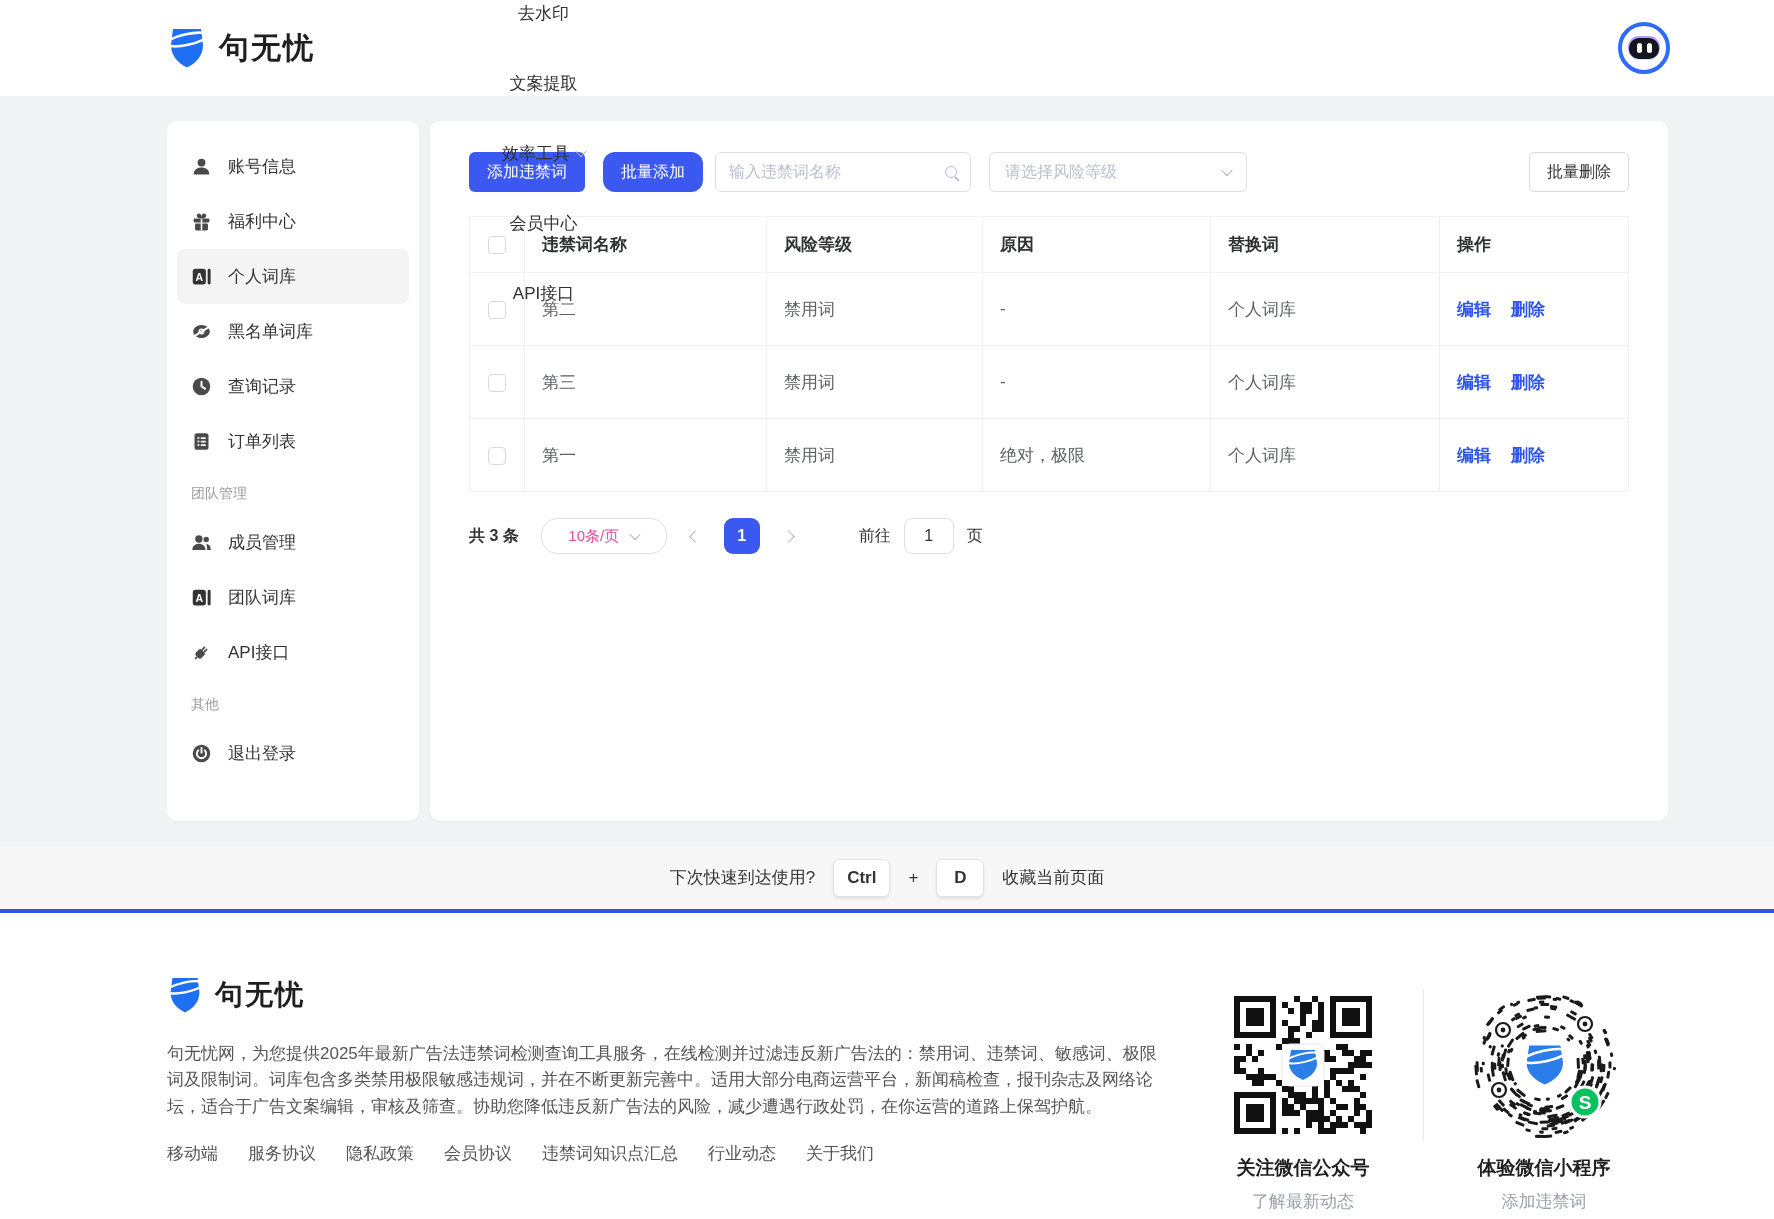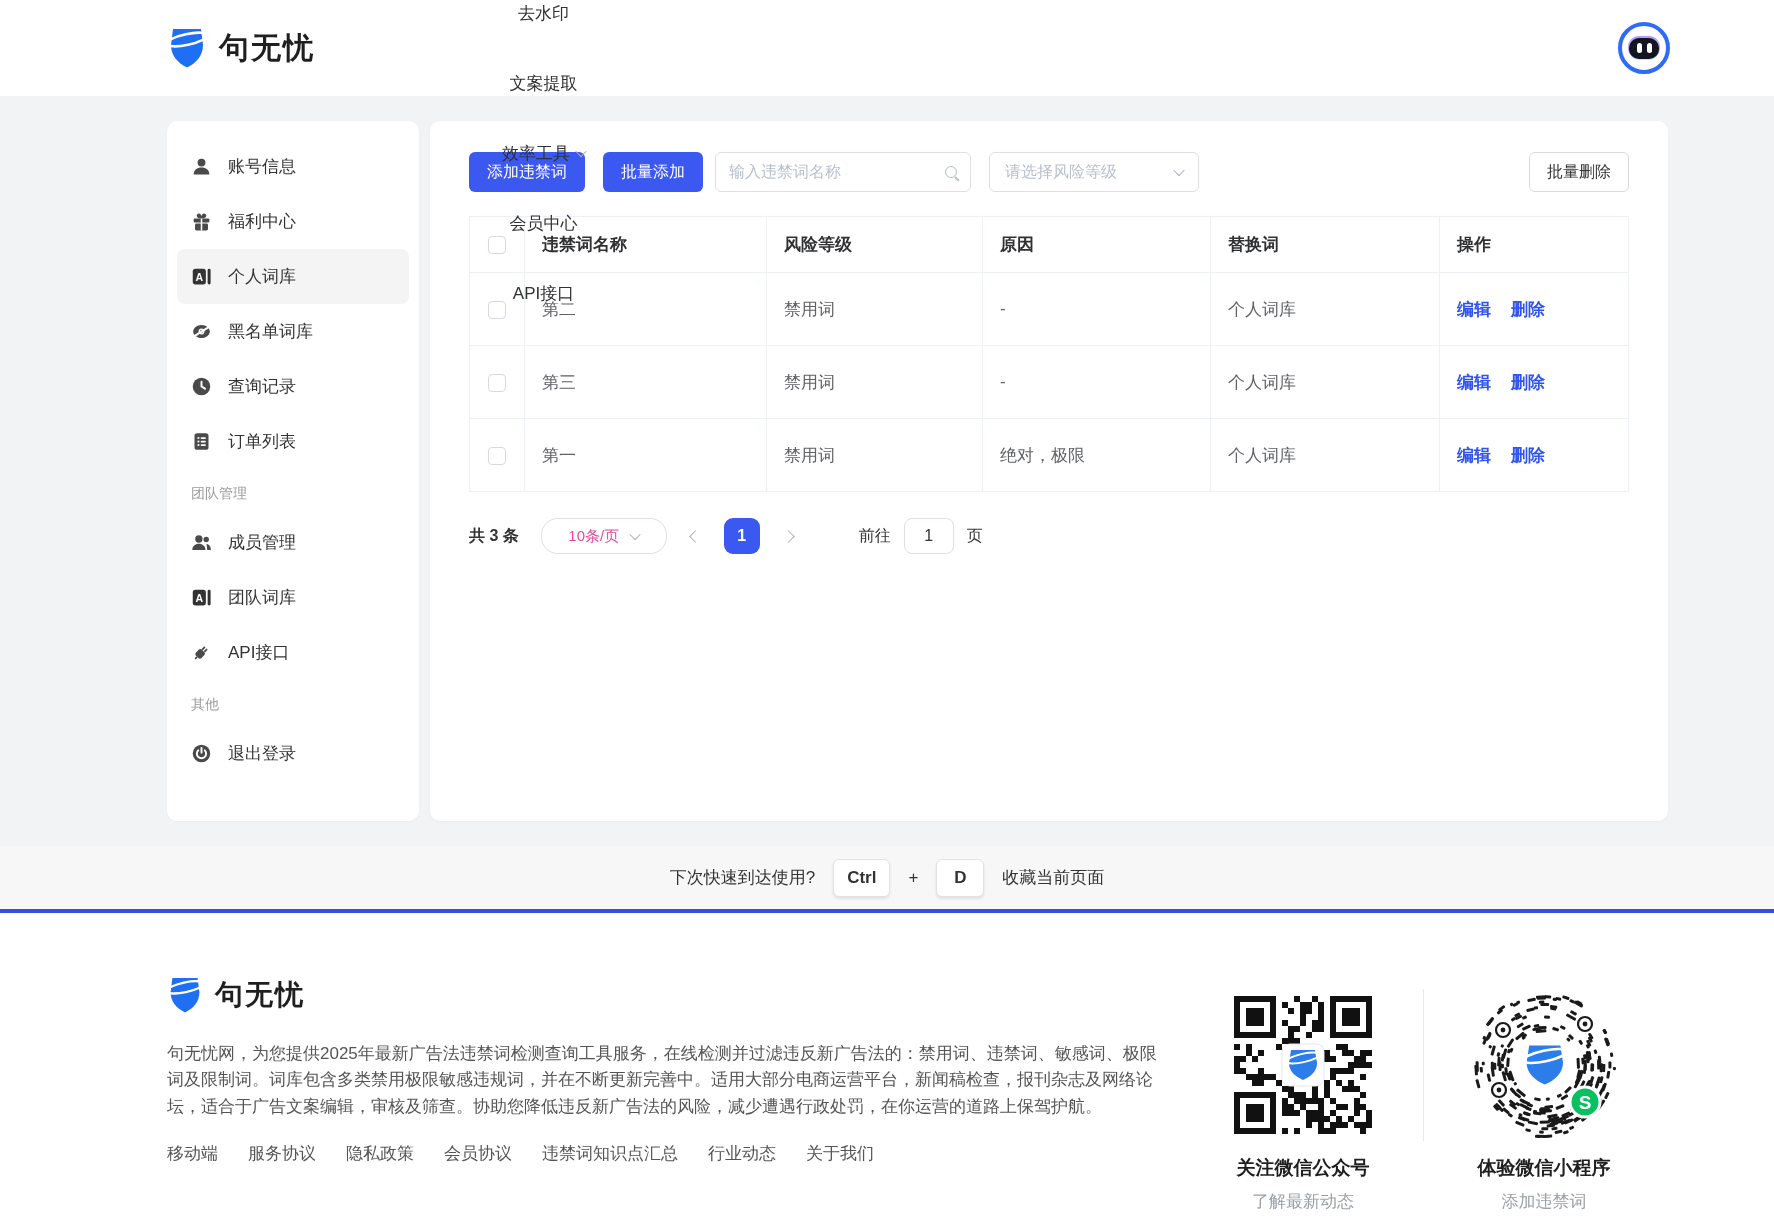--- a/index.html
+++ b/index.html
@@ -26,27 +26,27 @@
   .side-item svg { width:21px; height:21px; flex:none; }
   .side-section { font-size:14px; color:#9b9b9b; padding:16px 14px 12px; }
 
   .main { flex:1; height:700px; background:#fff; border-radius:10px; padding:31px 39px; box-shadow:0 1px 3px rgba(0,0,0,.03); }
 
   
   .toolbar { display:flex; align-items:center; height:40px; }
   .btn { height:40px; border-radius:6px; display:flex; align-items:center; justify-content:center; font-size:16px; cursor:pointer; border:none; font-family:inherit; }
   .btn-primary { background:#3b58f0; color:#fff; font-weight:normal; padding:0 18px; }
   .btn-add { margin-right:18px; }
-  .btn-batch { margin-right:12px; }
+  .btn-batch { margin-right:12px;border-radius:12px; }
   .search-box { width:256px; height:40px; border:1px solid #dcdfe6; border-radius:6px; display:flex; align-items:center; padding:0 13px; margin-right:18px; background:#fff; }
   .search-box input { flex:1; border:none; outline:none; font-size:16px; color:#333; font-family:inherit; background:transparent; }
   .search-box input::placeholder { color:#b9c0cc; }
   .mag { width:12px; height:12px; border:1.7px solid #b4bccc; border-radius:50%; position:relative; flex:none; }
   .mag::after { content:""; position:absolute; width:1.8px; height:6px; background:#b4bccc; left:10px; top:9px; transform:rotate(-45deg); border-radius:1px; }
-  .select-box { width:210px; height:40px; border:1px solid #dcdfe6; border-radius:6px; display:flex; align-items:center; justify-content:space-between; padding:0 15px; font-size:16px; color:#b9c0cc; background:#fff; cursor:pointer; }
+  .select-box { width:258px; height:40px; border:1px solid #dcdfe6; border-radius:6px; display:flex; align-items:center; justify-content:space-between; padding:0 15px; font-size:16px; color:#b9c0cc; background:#fff; cursor:pointer; }
   .btn-plain { margin-left:auto; background:#fff; border:1px solid #d9d9d9; color:#333; padding:0 17px; border-radius:6px; }
 
   
   table { margin-top:24px; width:100%; border-collapse:collapse; font-size:17px; color:#606266; table-layout:fixed; }
   th, td { border:1px solid #edf0f6; padding:0 17px; text-align:left; }
   th { height:56px; color:#303133; font-weight:bold; background:#fff; }
   td { height:73px; }
   .col-check { width:55px; text-align:center; padding:0; }
   .cbox { width:18px; height:18px; border:1px solid #d6d9e0; border-radius:4px; display:inline-block; background:#fff; vertical-align:middle; cursor:pointer; }
   .link { color:#2f54eb; font-weight:bold; cursor:pointer; text-decoration:none; }

